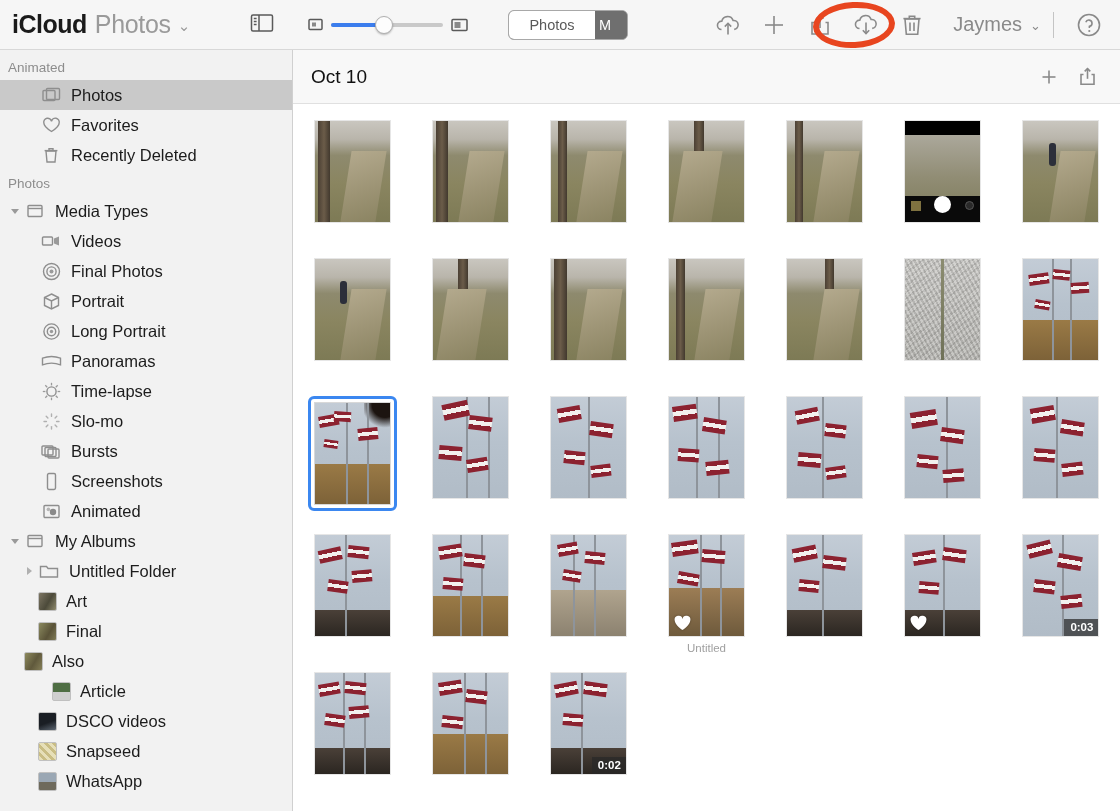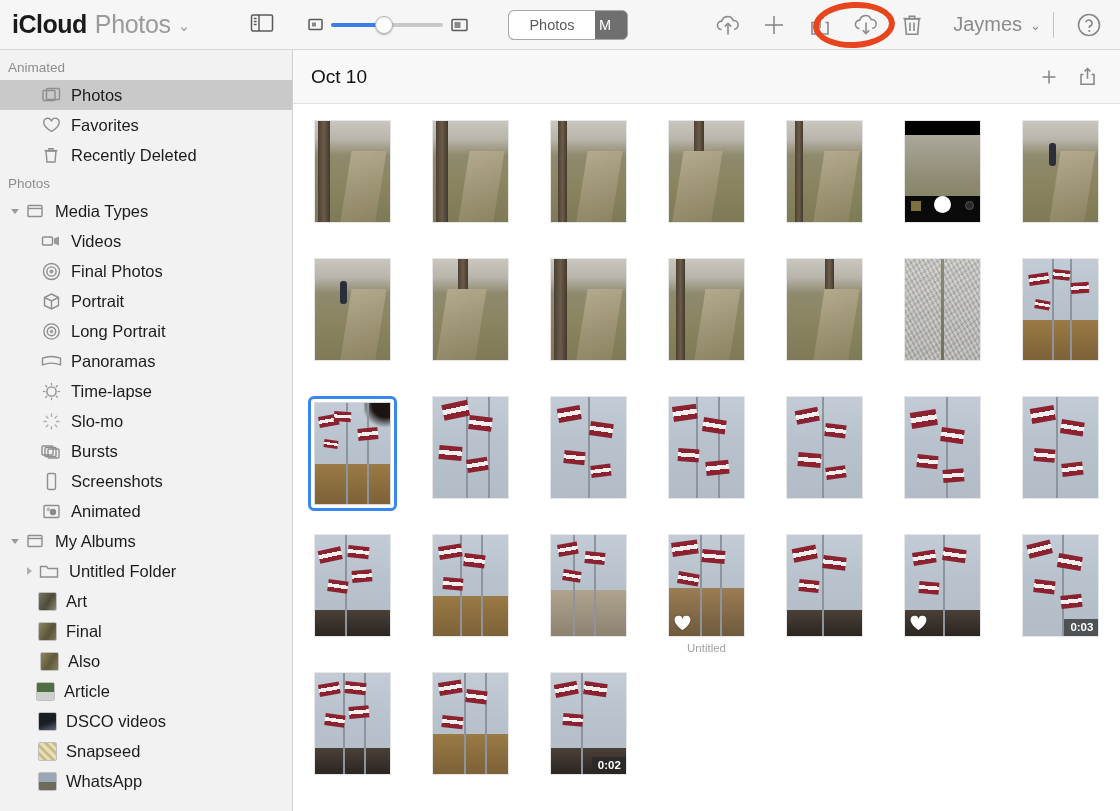--- a/index.html
+++ b/index.html
@@ -542,26 +542,26 @@
       <div class="sb-item" style="padding-left:38px">
         <span class="thumb-ico" style="background:linear-gradient(120deg,#7d7663,#4c4a3a 55%,#8f8a6d)"></span>
         <span>Art</span>
       </div>
 
       <div class="sb-item" style="padding-left:38px">
         <span class="thumb-ico" style="background:linear-gradient(120deg,#8b8a5f,#5a5338 60%,#7f7a56)"></span>
         <span>Final</span>
       </div>
 
-      <div class="sb-item" style="padding-left:40px">
+      <div class="sb-item" style="padding-left:24px">
         <span class="thumb-ico" style="background:linear-gradient(120deg,#8d8a5d,#60593c 55%,#857f58)"></span>
         <span>Also</span>
       </div>
 
-      <div class="sb-item" style="padding-left:36px">
+      <div class="sb-item" style="padding-left:52px">
         <span class="thumb-ico" style="background:linear-gradient(180deg,#4f6e44 55%,#cfcfcf 55%)"></span>
         <span>Article</span>
       </div>
 
       <div class="sb-item" style="padding-left:38px">
         <span class="thumb-ico" style="background:linear-gradient(160deg,#1a1e24 55%,#5c6672)"></span>
         <span>DSCO videos</span>
       </div>
 
       <div class="sb-item" style="padding-left:38px">

